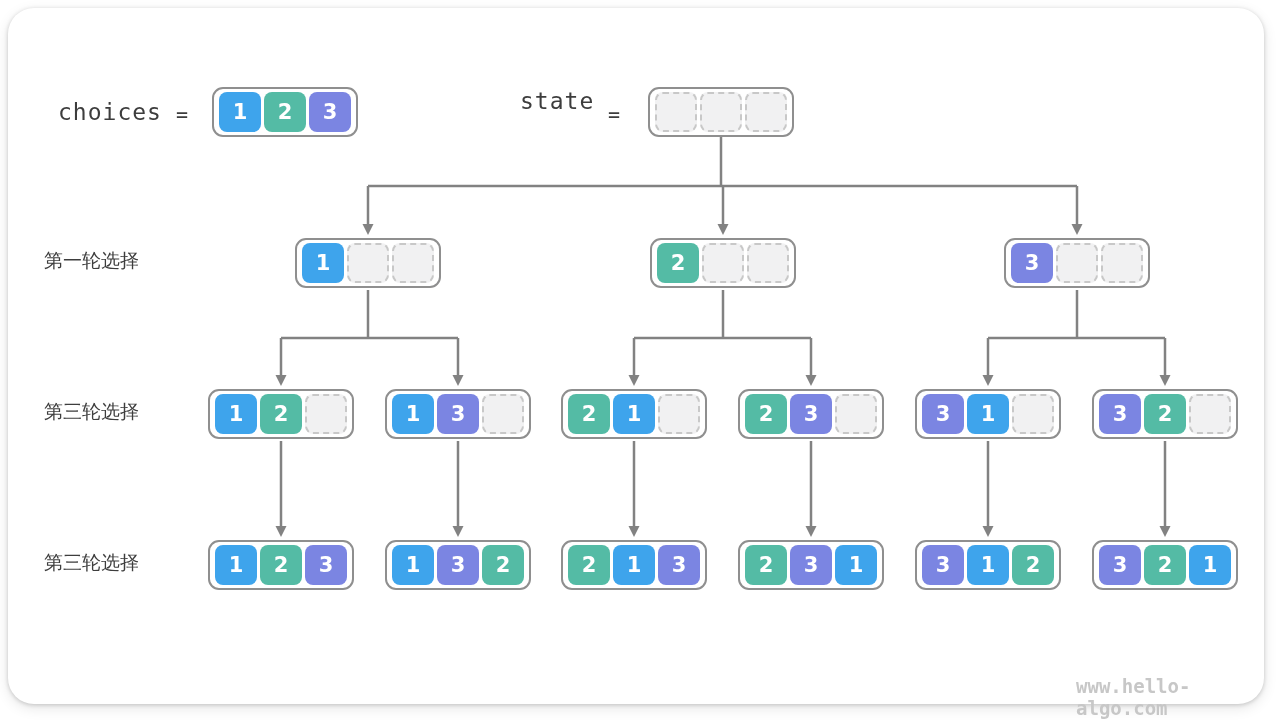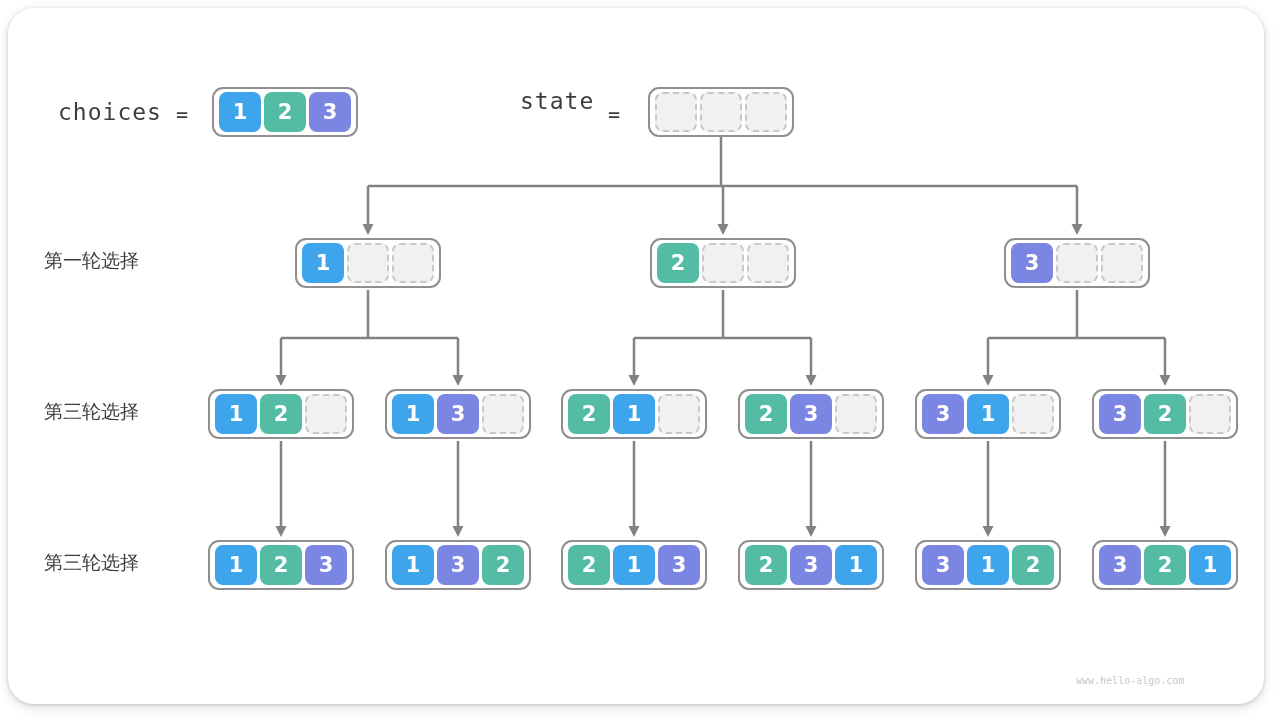--- a/index.html
+++ b/index.html
@@ -13,22 +13,22 @@
   .eq{position:absolute;font-size:20px;line-height:30px;}
   .node{position:absolute;width:146px;height:50px;background:#fff;border:2px solid var(--node-border,#8f8f8f);
         border-radius:11px;display:flex;align-items:center;justify-content:center;gap:3px;box-sizing:border-box;}
   .cell{width:42px;height:40px;border-radius:8px;box-sizing:border-box;display:flex;align-items:center;justify-content:center;
         font-family:"DejaVu Sans","Liberation Sans",sans-serif;font-weight:bold;font-size:21px;color:#fff;}
   .cell.empty{background:var(--empty-bg,#f1f1f2);border:2px dashed var(--empty-border,#c8c8c8);}
   .cell.v1{background:var(--c1,#3ea4ec);}
   .cell.v2{background:var(--c2,#54bba5);}
   .cell.v3{background:var(--c3,#7b85e2);}
   .round-label{position:absolute;left:44px;font-size:19px;line-height:30px;color:var(--text,#3d3d3d);}
-  .watermark{position:absolute;font-family:"DejaVu Sans Mono","Liberation Mono",monospace;font-weight:normal;
-             font-size:10px;color:var(--wm,#c7c7c7);}
+  .watermark{position:absolute;font-family:"DejaVu Sans Mono","Liberation Mono",monospace;font-weight:bold;
+             font-size:19px;color:var(--wm,#c7c7c7);}
 </style>
 </head>
 <body style="--c1: #3EA4EC; --c2: #54BBA5; --c3: #7B85E2; --node-border: #8F8F8F; --empty-bg: #F1F1F2; --empty-border: #C8C8C8; --text: #3D3D3D; --wm: #C7C7C7;">
 
 <div class="card"></div>
 
 <svg id="connectors" class="connectors" width="1280" height="720">
     <path d="M721 137L721 186M368 186L1077 186M368 186L368 226M723 186L723 226M1077 186L1077 226M368 290L368 338M281 338L458 338M281 338L281 377M458 338L458 377M723 290L723 338M634 338L811 338M634 338L634 377M811 338L811 377M1077 290L1077 338M988 338L1165 338M988 338L988 377M1165 338L1165 377M281 441L281 528M458 441L458 528M634 441L634 528M811 441L811 528M988 441L988 528M1165 441L1165 528" fill="none" stroke="#828282" stroke-width="2.5"></path>
     <g fill="#828282">
       <polygon points="362.5,224 373.5,224 368,235"></polygon>

